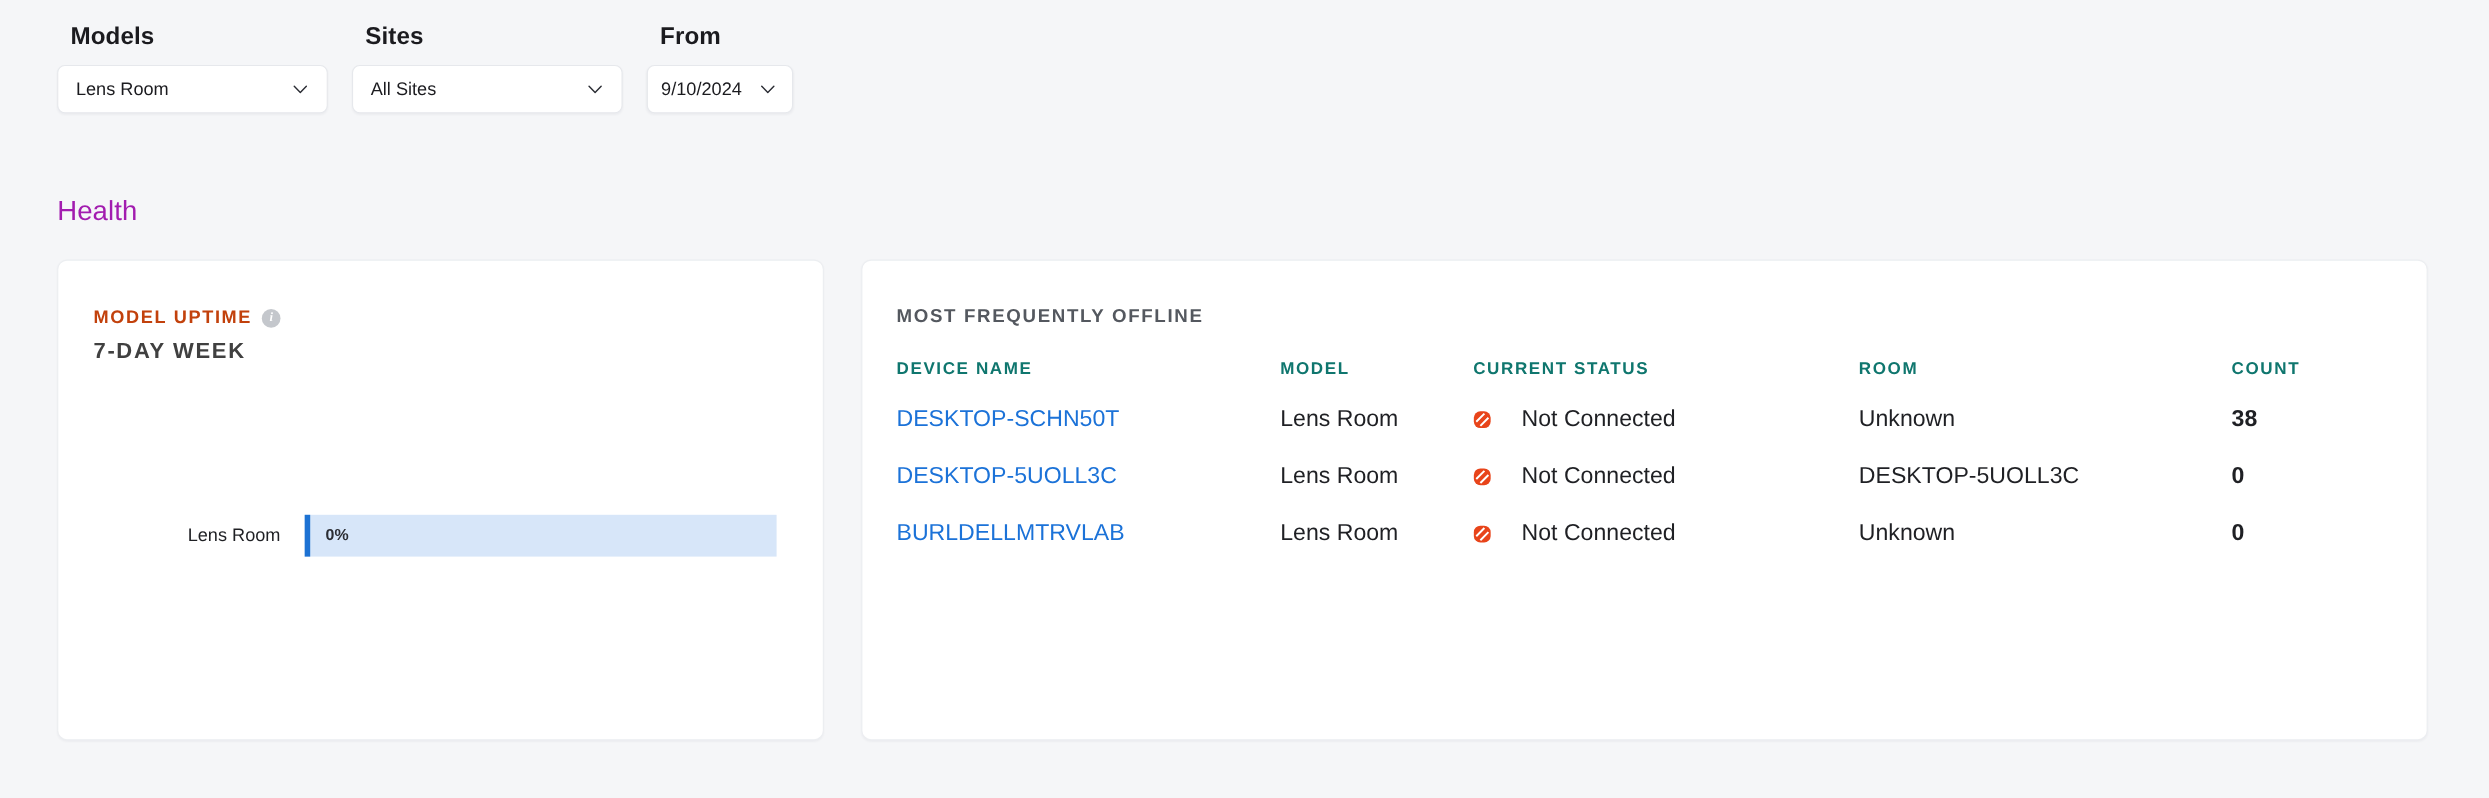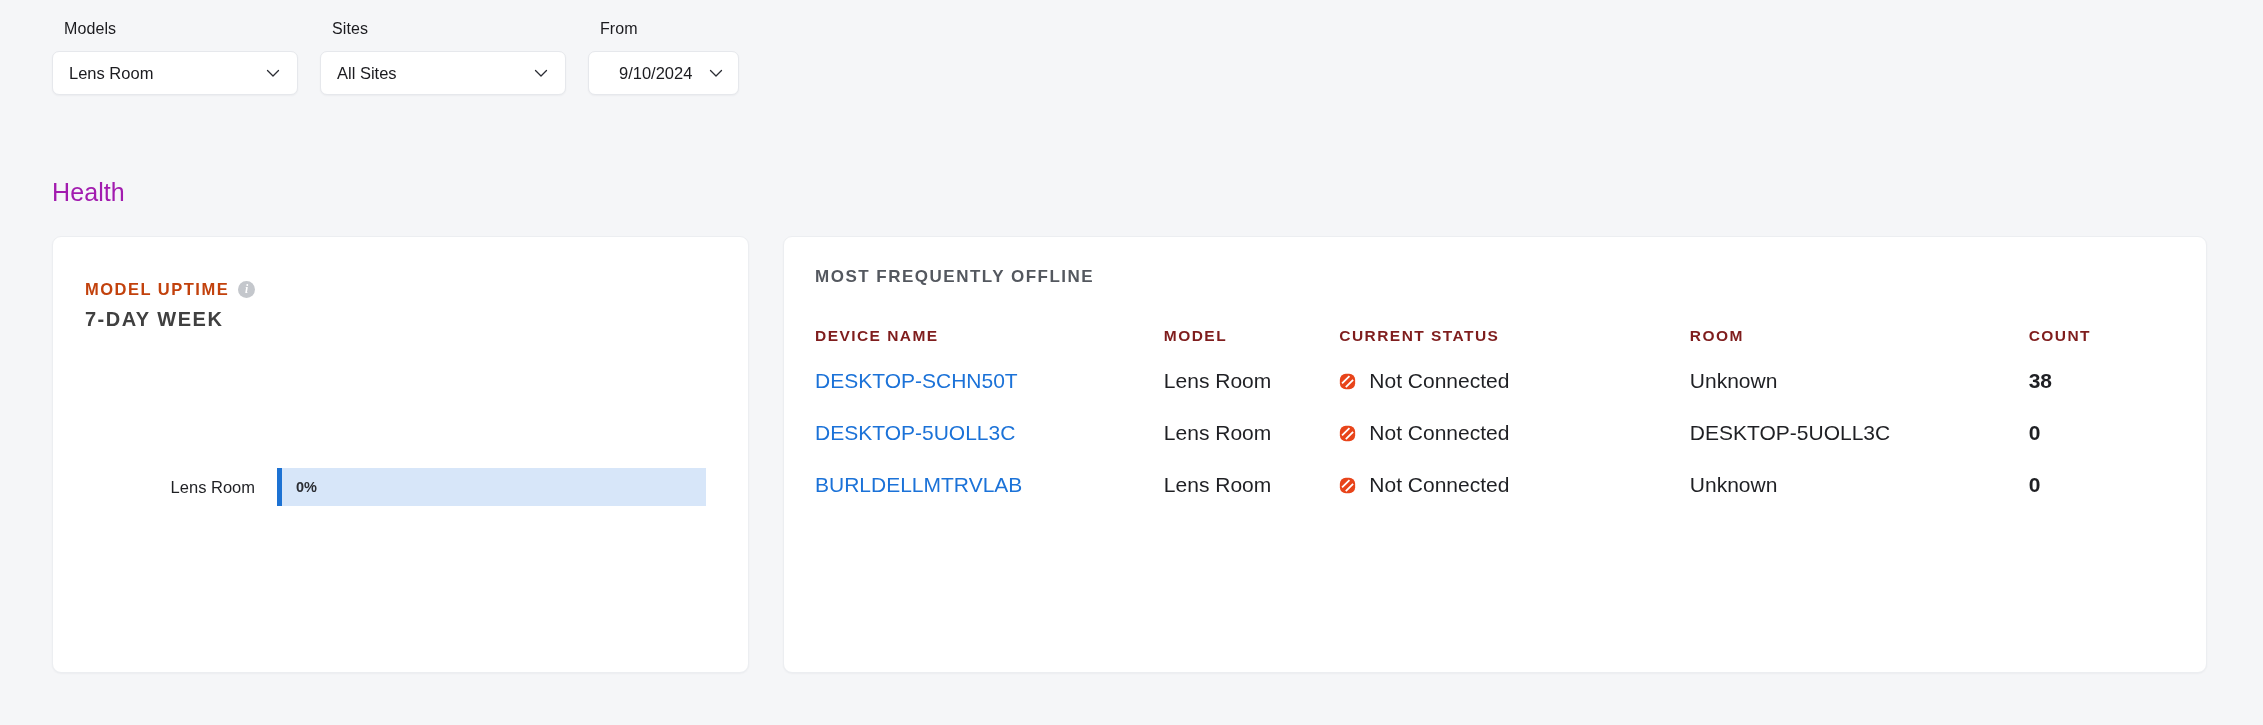--- a/index.html
+++ b/index.html
@@ -18,40 +18,40 @@
   .filter-bar {
     position: absolute;
     top: 20px;
     left: 52px;
     display: flex;
     align-items: flex-start;
     gap: 22px;
   }
   .filter-group { display: flex; flex-direction: column; }
   .filter-label {
-    font-size: 16px;
-    font-weight: 400;
+    font-size: 22px;
+    font-weight: 700;
     color: #1b1b1f;
     letter-spacing: 0.1px;
     margin-bottom: 13px;
     padding-left: 12px;
   }
   .select-box {
     background: #ffffff;
     border: 1px solid #e6e8ec;
     border-radius: 7px;
     height: 44px;
     display: flex;
     align-items: center;
     box-shadow: 0 1px 2px rgba(16,24,40,0.045);
     cursor: pointer;
     user-select: none;
   }
   .select-box.wide { width: 246px; padding: 0 14px 0 16px; justify-content: space-between; }
-  .select-box.date { padding: 0 12px 0 30px; gap: 14px; }
+  .select-box.date { padding: 0 12px 0 12px; gap: 14px; }
   .select-value {
     font-size: 16.5px;
     color: #1b1b1f;
     white-space: nowrap;
   }
   .chev {
     width: 20px;
     height: 20px;
     flex: none;
     color: #2a2c33;
@@ -152,40 +152,40 @@
     position: relative;
     margin-left: 19px;
     font-size: 14.5px;
     font-weight: 700;
     color: #2b2d33;
   }
 
   
   .table-title {
     position: absolute;
-    top: 30px;
+    top: 41px;
     left: 31px;
     font-size: 17px;
     font-weight: 700;
     color: #54585f;
     letter-spacing: 1.5px;
   }
   .offline-table {
     position: absolute;
     top: 90px;
     left: 31px;
     right: 28px;
     border-collapse: collapse;
     table-layout: fixed;
   }
   .offline-table th {
     text-align: left;
     font-size: 15.5px;
     font-weight: 700;
-    color: #7f1d1d;
+    color: #0f766e;
     letter-spacing: 1.45px;
     padding: 0 0 24px 0;
     white-space: nowrap;
   }
   .offline-table td {
     font-size: 21px;
     color: #1f2024;
     padding: 0 0 28px 0;
     vertical-align: middle;
     white-space: nowrap;
@@ -194,21 +194,21 @@
   .col-model  { width: 176px; }
   .col-status { width: 352px; }
   .col-room   { width: 340px; }
   .col-count  { width: 150px; }
 
   .device-link {
     color: #1b72d8;
     text-decoration: none;
     cursor: pointer;
   }
-  .status-cell { display: flex; align-items: center; gap: 13px; }
+  .status-cell { display: flex; align-items: center; gap: 27px; }
   .status-icon { width: 17px; height: 17px; flex: none; display: block; }
   .count-val { font-weight: 700; color: #17181c; margin-left: 36px; }
 </style>
 </head>
 <body>
 
 <div class="filter-bar">
 
   <div class="filter-group">
     <div class="filter-label">Models</div>

